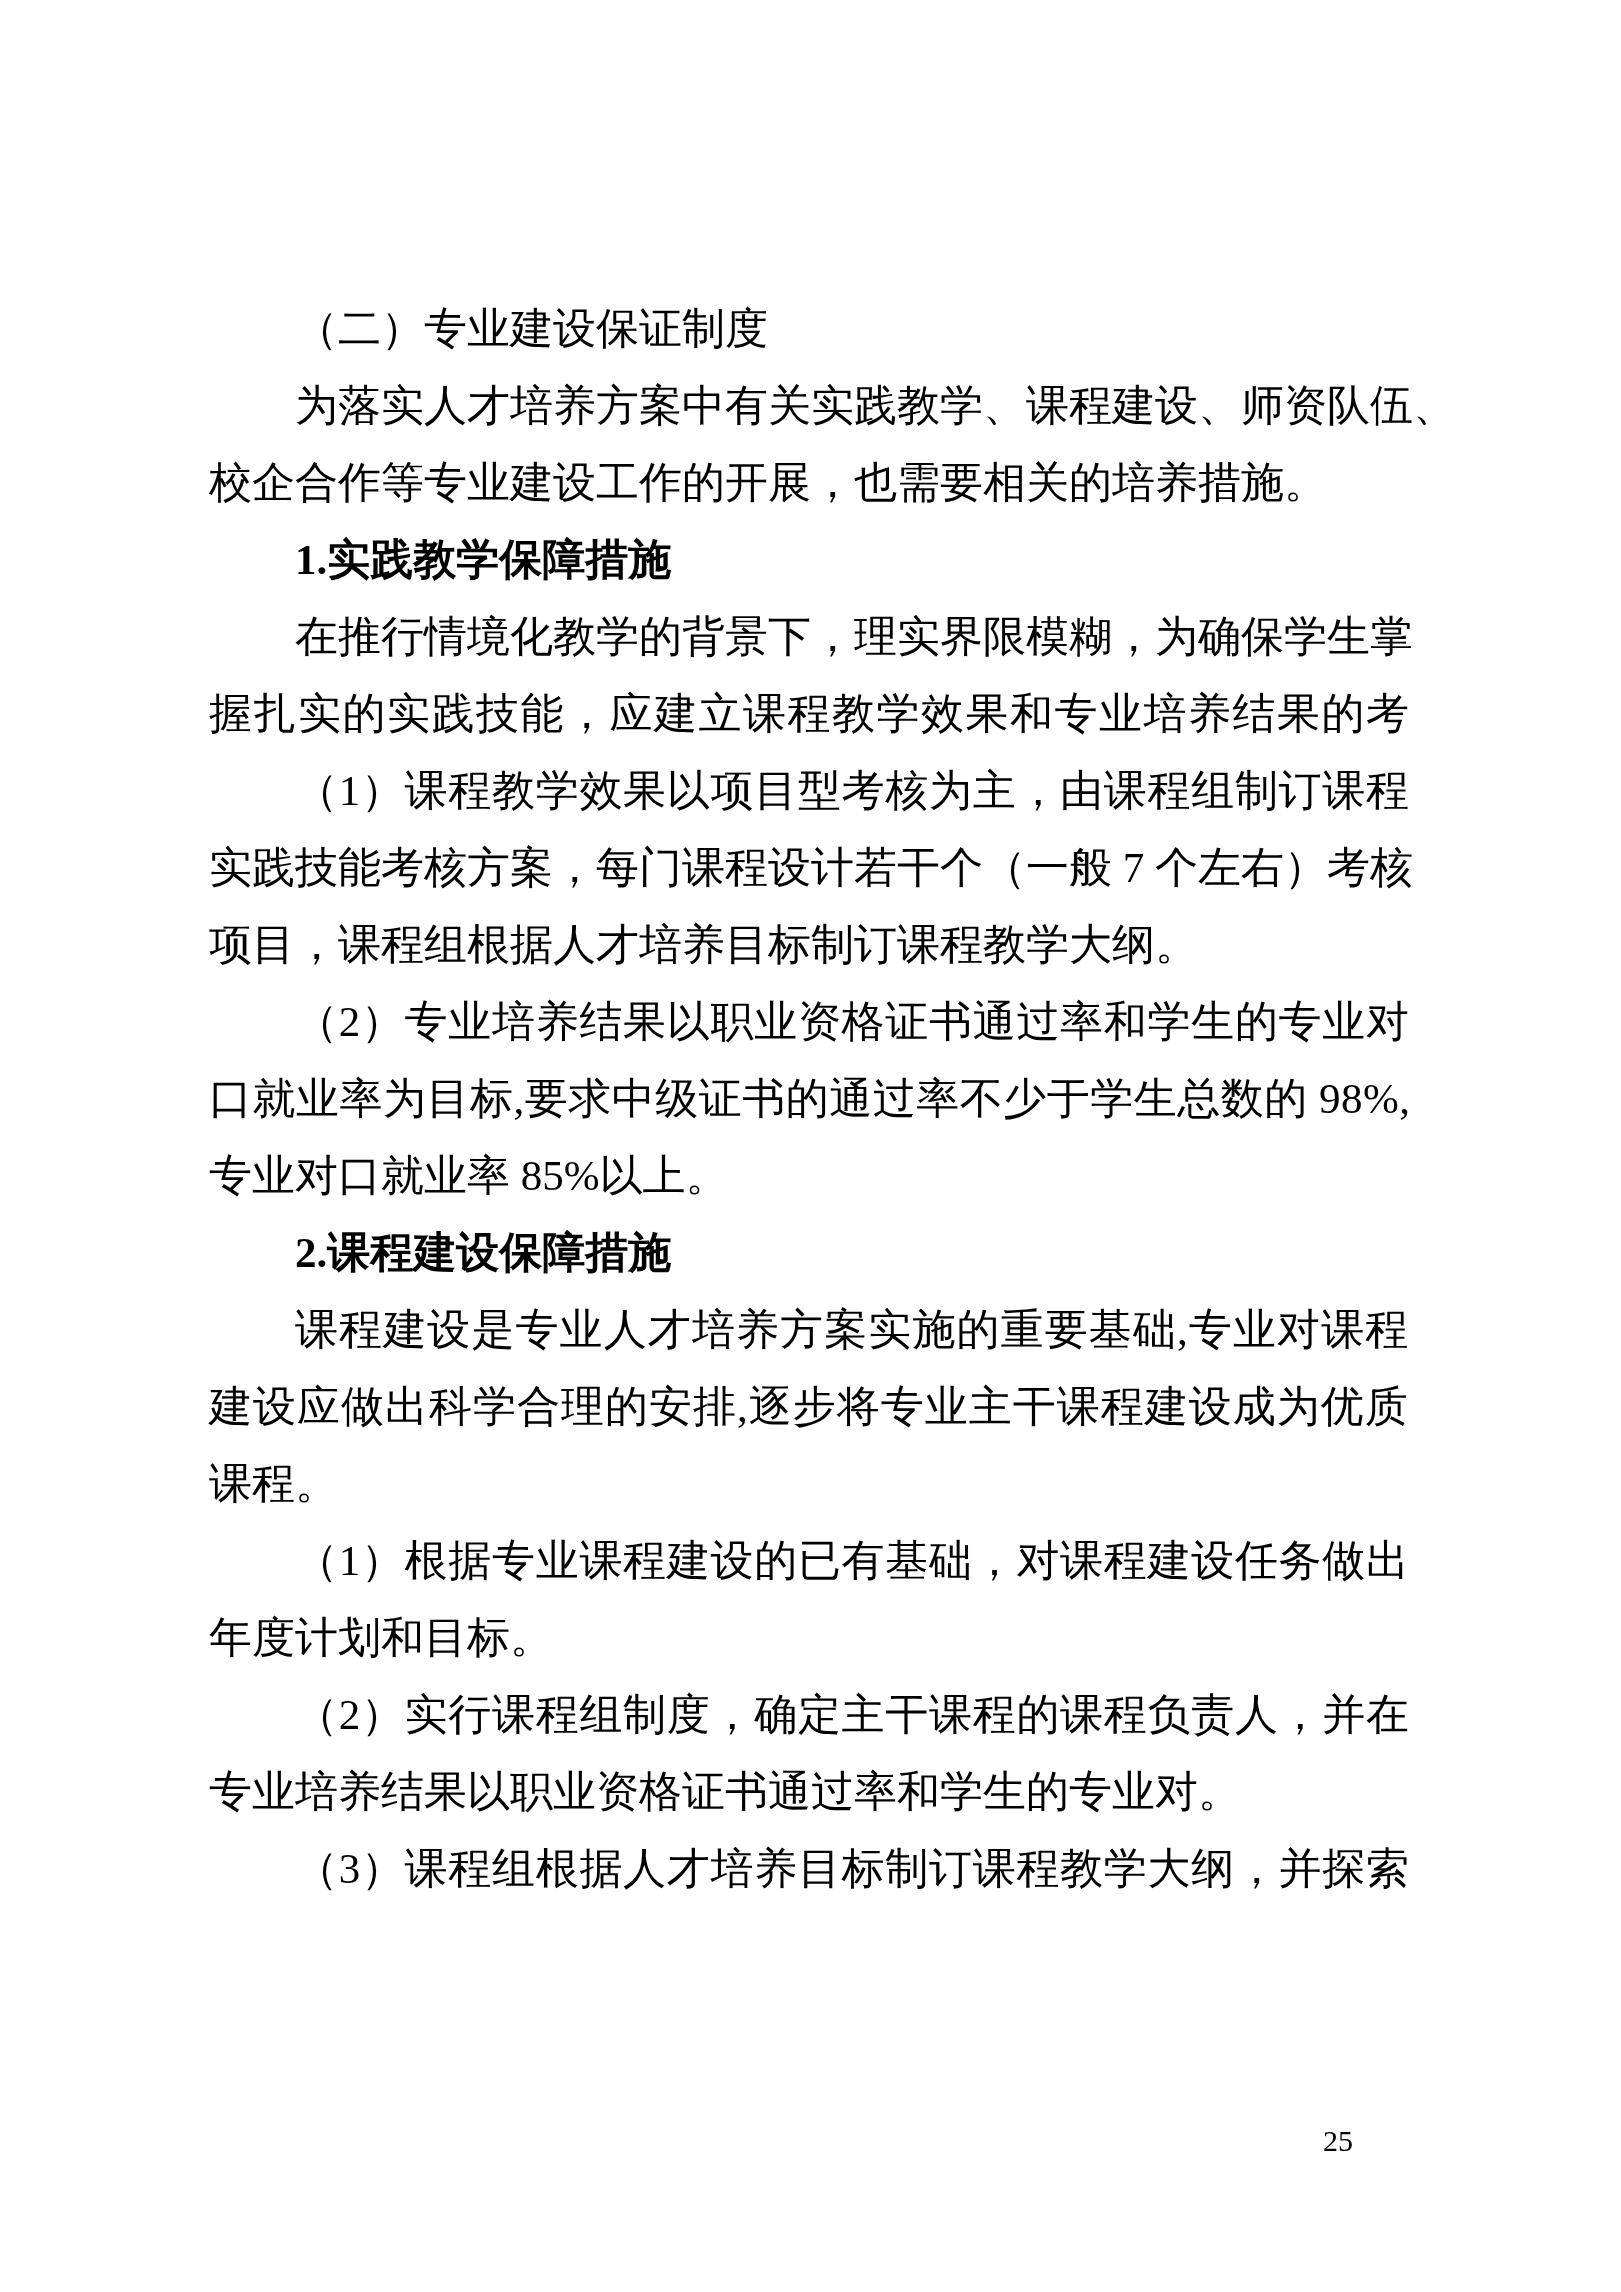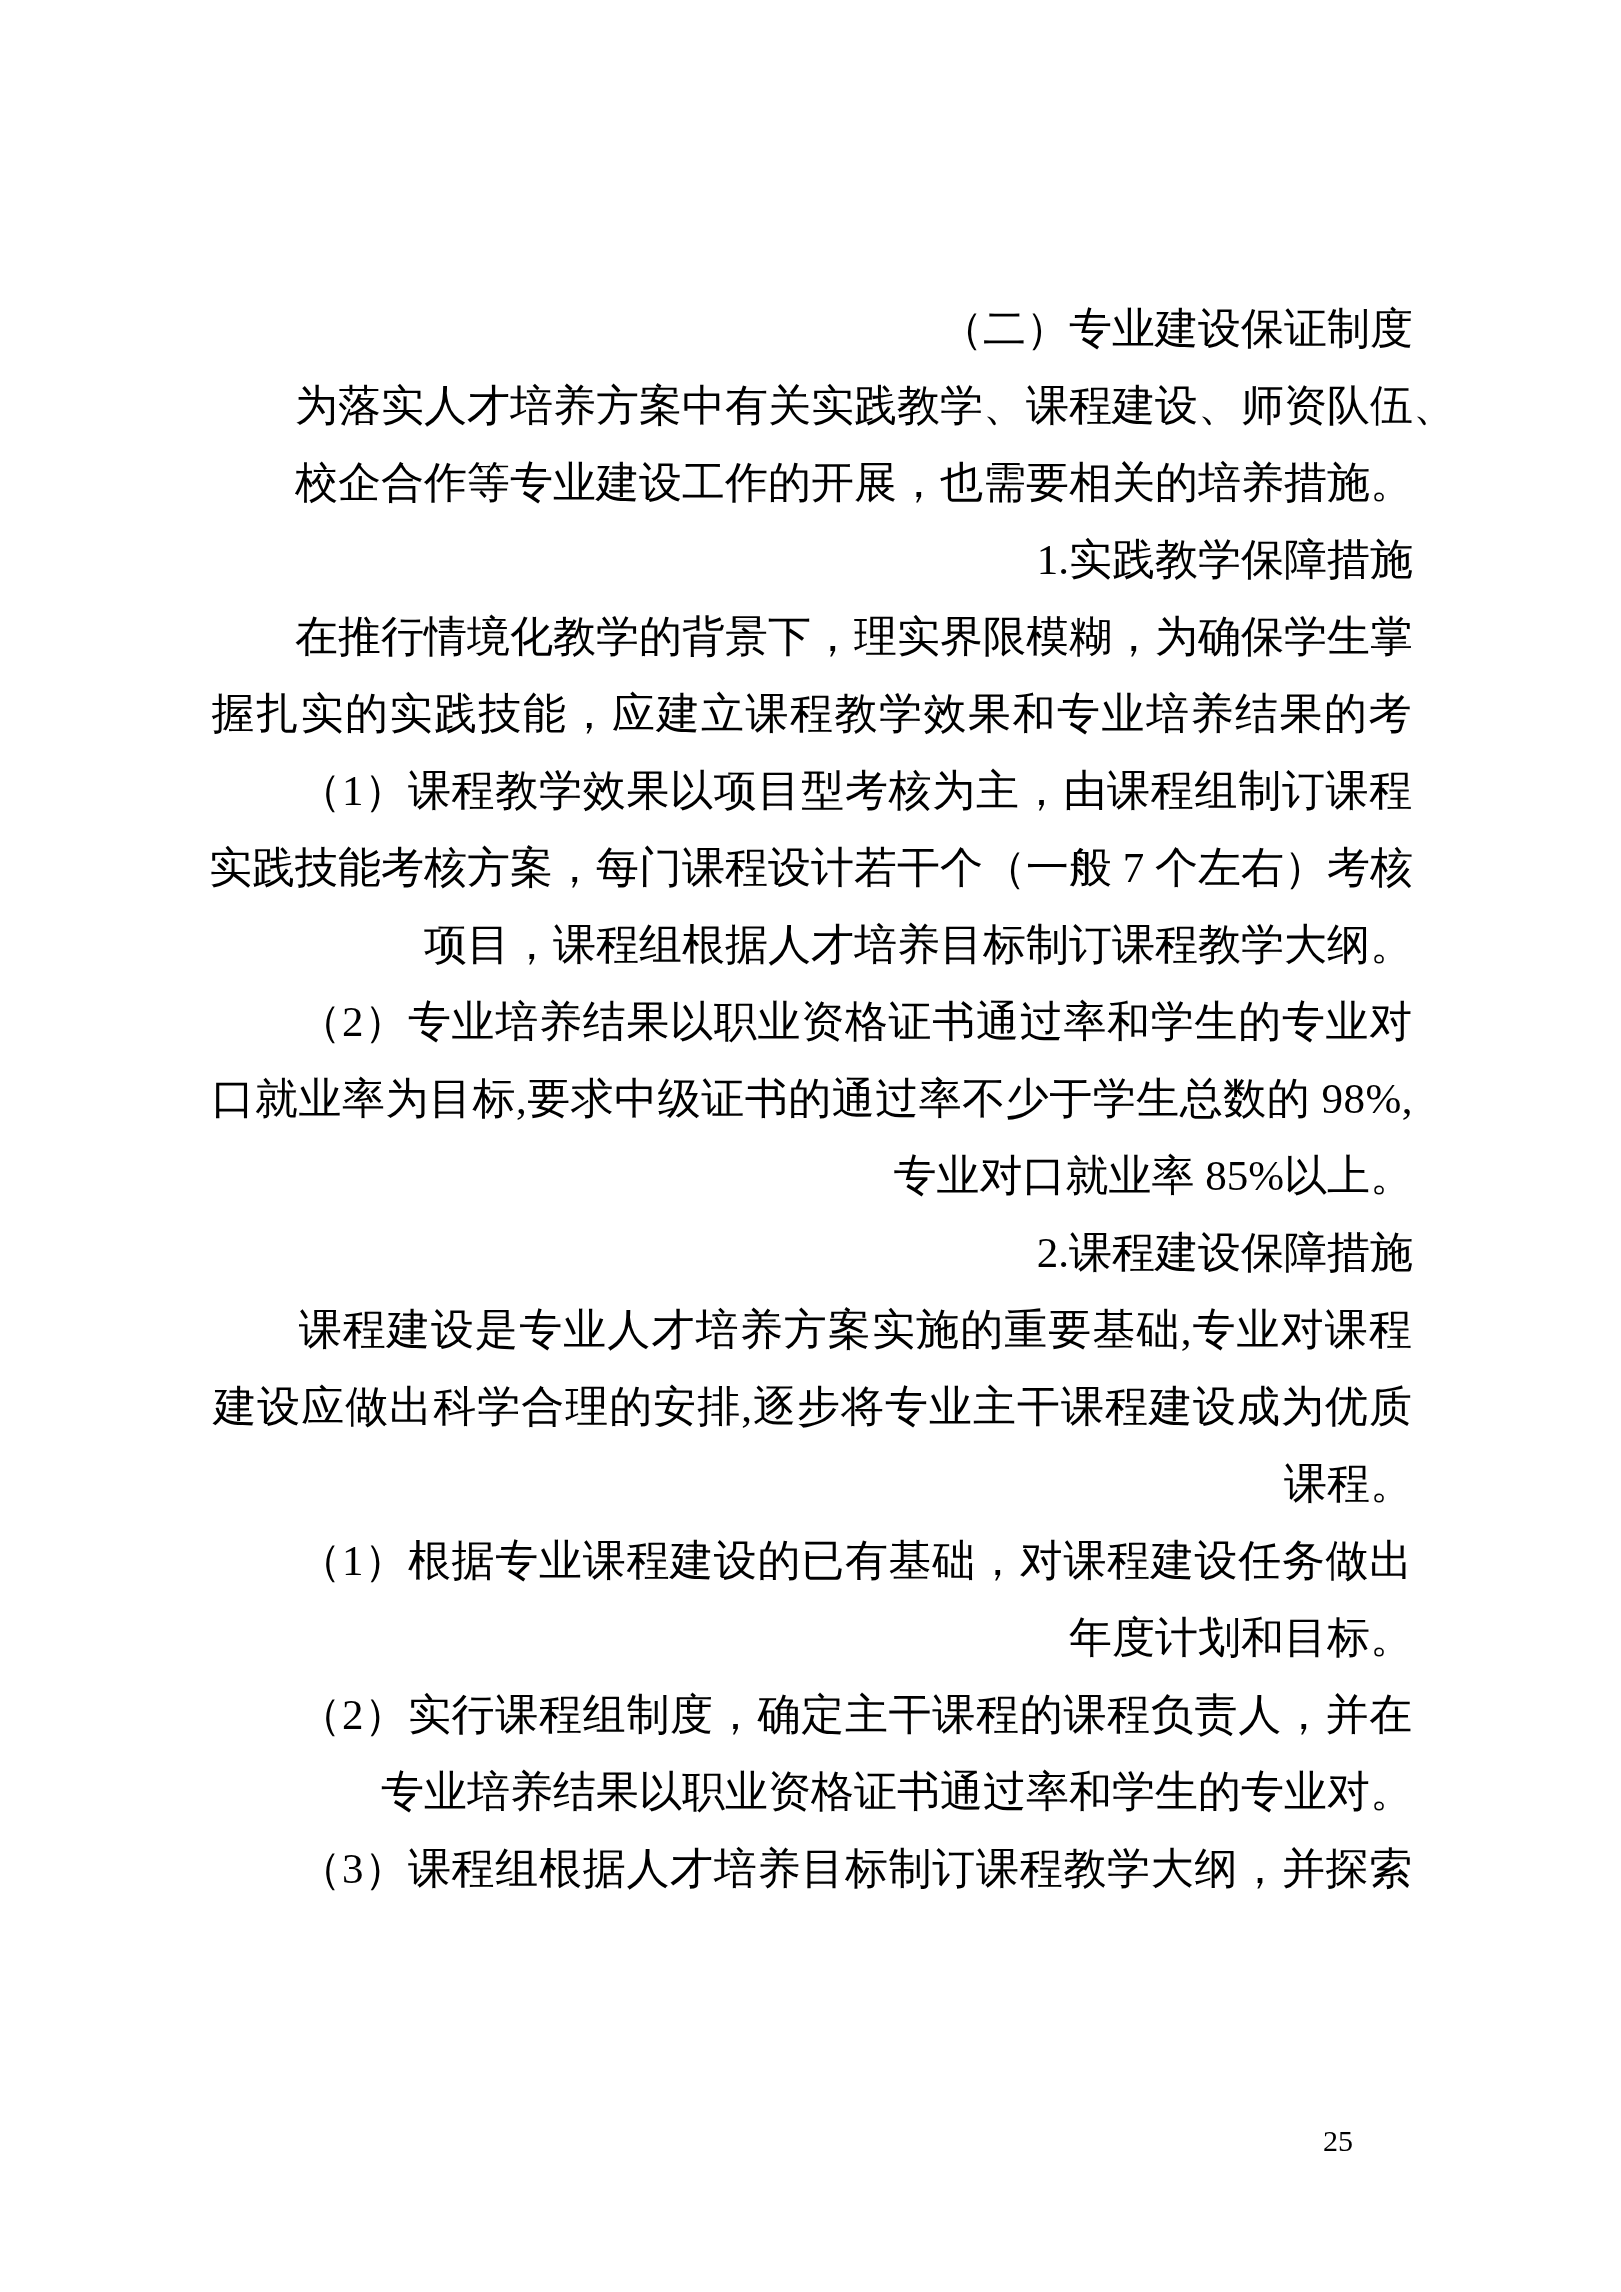--- a/index.html
+++ b/index.html
@@ -20,29 +20,29 @@
     position: absolute;
     left: 209px;
     top: 290px;
     width: 1204px;
   }
   .line {
     display: block;
     height: 77px;
     line-height: 77px;
     font-size: 43px;
-    text-align: right;
+    text-align: left;
     white-space: nowrap;
     color: #000000;
   }
   .line.indent {
     padding-left: 86px;
   }
   .line.bold {
-    font-weight: 400;
+    font-weight: 700;
   }
   .page-number {
     position: absolute;
     top: 2120px;
     left: 1323px;
     width: 93px;
     height: 41px;
     line-height: 41px;
     font-size: 30px;
     color: #000000;

